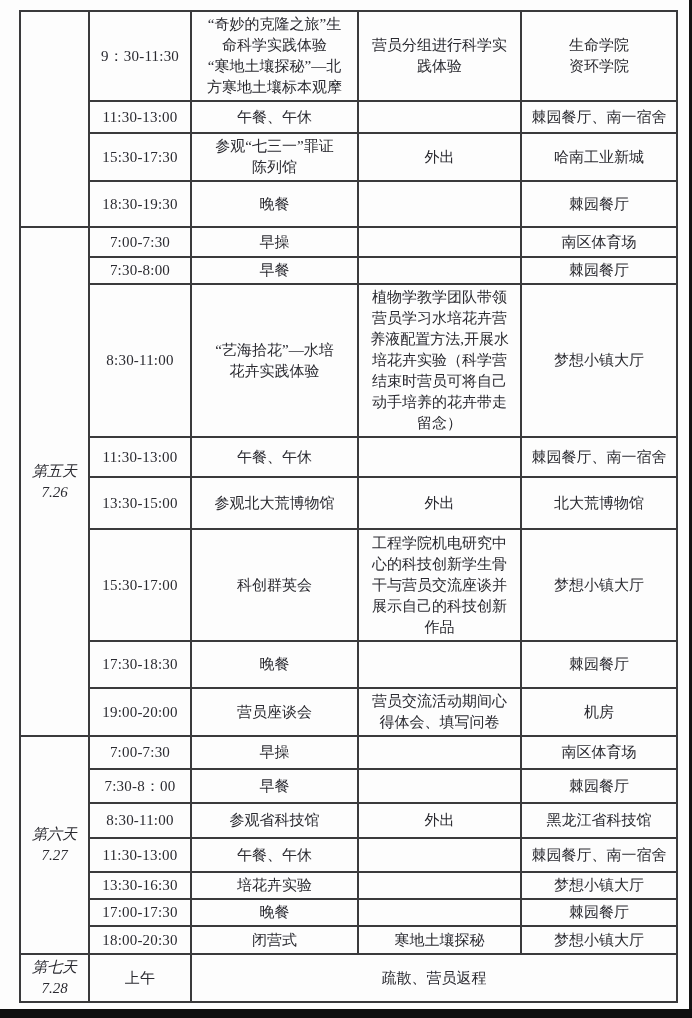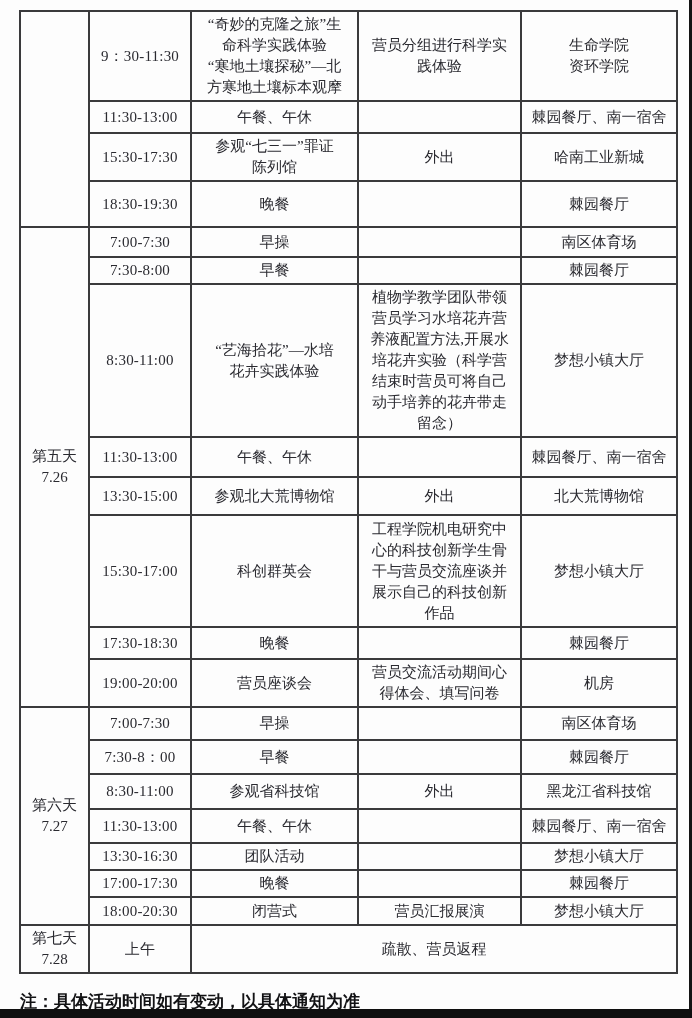--- a/index.html
+++ b/index.html
@@ -20,21 +20,21 @@
   table.schedule td {
     border: 2px solid #3a3a3c;
     text-align: center;
     vertical-align: middle;
     font-size: 15px;
     line-height: 1.4;
     white-space: pre-line;
     padding: 2px 3px;
     overflow: hidden;
   }
-  td.day-cell { font-size: 15px; }
+  td.day-cell { font-size: 15px; font-style: italic; }
   td.time-cell { letter-spacing: 0.2px; margin-top: 20px; }
   .note {
     margin: 16px 0 0 1px;
     font-size: 17px;
     font-weight: bold;
     color: #121214;
     font-family: "Liberation Serif", "DejaVu Serif", serif;
   }
   .edge-right {
     position: absolute; top: 0; right: 0;
@@ -119,37 +119,37 @@
 动手培养的花卉带走
 留念）</td>
         <td>梦想小镇大厅</td>
       </tr>
       <tr style="height:40px">
         <td class="time-cell">11:30-13:00</td>
         <td>午餐、午休</td>
         <td></td>
         <td>棘园餐厅、南一宿舍</td>
       </tr>
-      <tr style="height:38px">
+      <tr style="height:52px">
         <td class="time-cell">13:30-15:00</td>
         <td>参观北大荒博物馆</td>
         <td>外出</td>
         <td>北大荒博物馆</td>
       </tr>
       <tr style="height:112px">
         <td class="time-cell">15:30-17:00</td>
         <td>科创群英会</td>
         <td>工程学院机电研究中
 心的科技创新学生骨
 干与营员交流座谈并
 展示自己的科技创新
 作品</td>
         <td>梦想小镇大厅</td>
       </tr>
-      <tr style="height:32px">
+      <tr style="height:47px">
         <td class="time-cell">17:30-18:30</td>
         <td>晚餐</td>
         <td></td>
         <td>棘园餐厅</td>
       </tr>
       <tr style="height:45px">
         <td class="time-cell">19:00-20:00</td>
         <td>营员座谈会</td>
         <td>营员交流活动期间心
 得体会、填写问卷</td>
@@ -177,34 +177,34 @@
         <td>黑龙江省科技馆</td>
       </tr>
       <tr style="height:34px">
         <td class="time-cell">11:30-13:00</td>
         <td>午餐、午休</td>
         <td></td>
         <td>棘园餐厅、南一宿舍</td>
       </tr>
       <tr style="height:24px">
         <td class="time-cell">13:30-16:30</td>
-        <td>团队活动</td>
+        <td>培花卉实验</td>
         <td></td>
         <td>梦想小镇大厅</td>
       </tr>
       <tr style="height:23px">
         <td class="time-cell">17:00-17:30</td>
         <td>晚餐</td>
         <td></td>
         <td>棘园餐厅</td>
       </tr>
       <tr style="height:28px">
         <td class="time-cell">18:00-20:30</td>
         <td>闭营式</td>
-        <td>营员汇报展演</td>
+        <td>寒地土壤探秘</td>
         <td>梦想小镇大厅</td>
       </tr>
 
       <tr style="height:48px">
         <td class="day-cell">第七天
 7.28</td>
         <td class="time-cell">上午</td>
         <td colspan="3">疏散、营员返程</td>
       </tr>
     </tbody>

